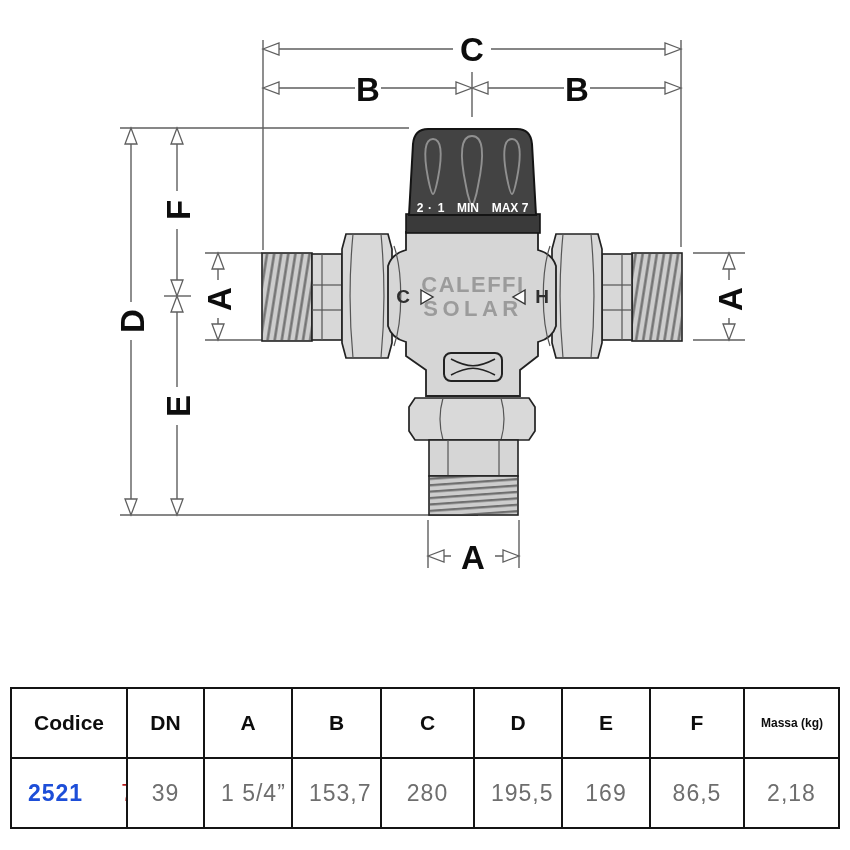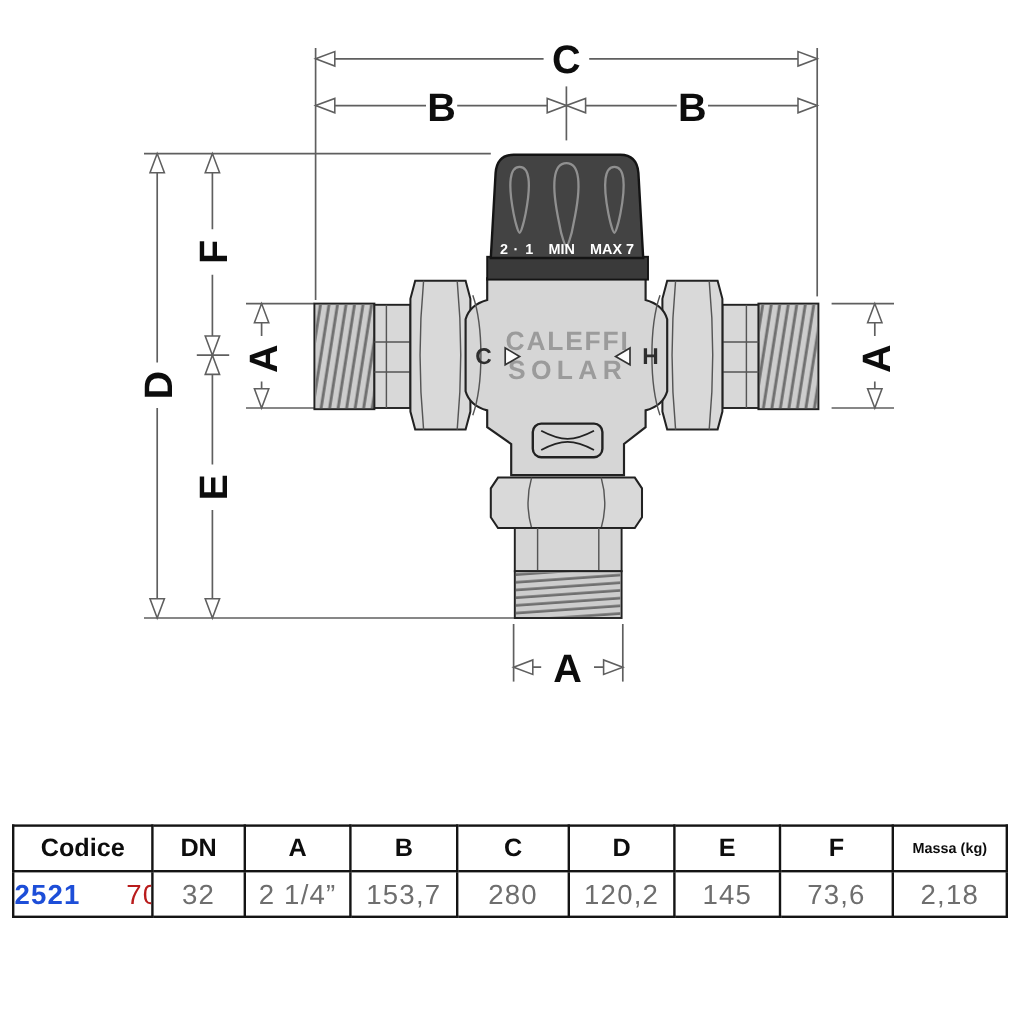--- a/index.html
+++ b/index.html
@@ -12,21 +12,21 @@
   .knob-label { font-weight:bold; font-size:12px; fill:#ffffff; }
   .port-label { font-weight:bold; font-size:19px; fill:#2e2e2e; }
   .brand-label { font-weight:bold; fill:#9b9b9b; }
 
   table.spec {
     position:absolute; left:10px; top:687px; width:828px;
     border-collapse:collapse; table-layout:fixed;
   }
   table.spec th, table.spec td {
     border:2px solid #141414; text-align:center; vertical-align:middle;
-    padding:0; height:36px; overflow:hidden; white-space:nowrap;
+    padding:16px; height:36px; overflow:hidden; white-space:nowrap;
   }
   table.spec th { font-weight:bold; font-size:21px; color:#0d0d0d; }
   table.spec th.small { font-size:12px; }
   table.spec td { font-size:23px; font-weight:normal; color:#6e6e6e; letter-spacing:1px; }
   table.spec td .code-bold { font-weight:bold; color:#1d4ed8; }
   table.spec td .code-light { font-weight:normal; color:#b91c1c;margin-left:38px; }
 </style>
 </head>
 <body>
 
@@ -225,25 +225,25 @@
       <th>A</th>
       <th>B</th>
       <th>C</th>
       <th>D</th>
       <th>E</th>
       <th>F</th>
       <th class="small">Massa (kg)</th>
     </tr>
     <tr>
       <td><span class="code-bold">2521</span><span class="code-light">70</span></td>
-      <td>32</td>
-      <td>2 1/4”</td>
+      <td>39</td>
+      <td>1 5/4”</td>
       <td>153,7</td>
       <td>280</td>
-      <td>120,2</td>
-      <td>145</td>
-      <td>73,6</td>
+      <td>195,5</td>
+      <td>169</td>
+      <td>86,5</td>
       <td>2,18</td>
     </tr>
   </tbody>
     </table>
 
 </div>
 
 </body></html>

